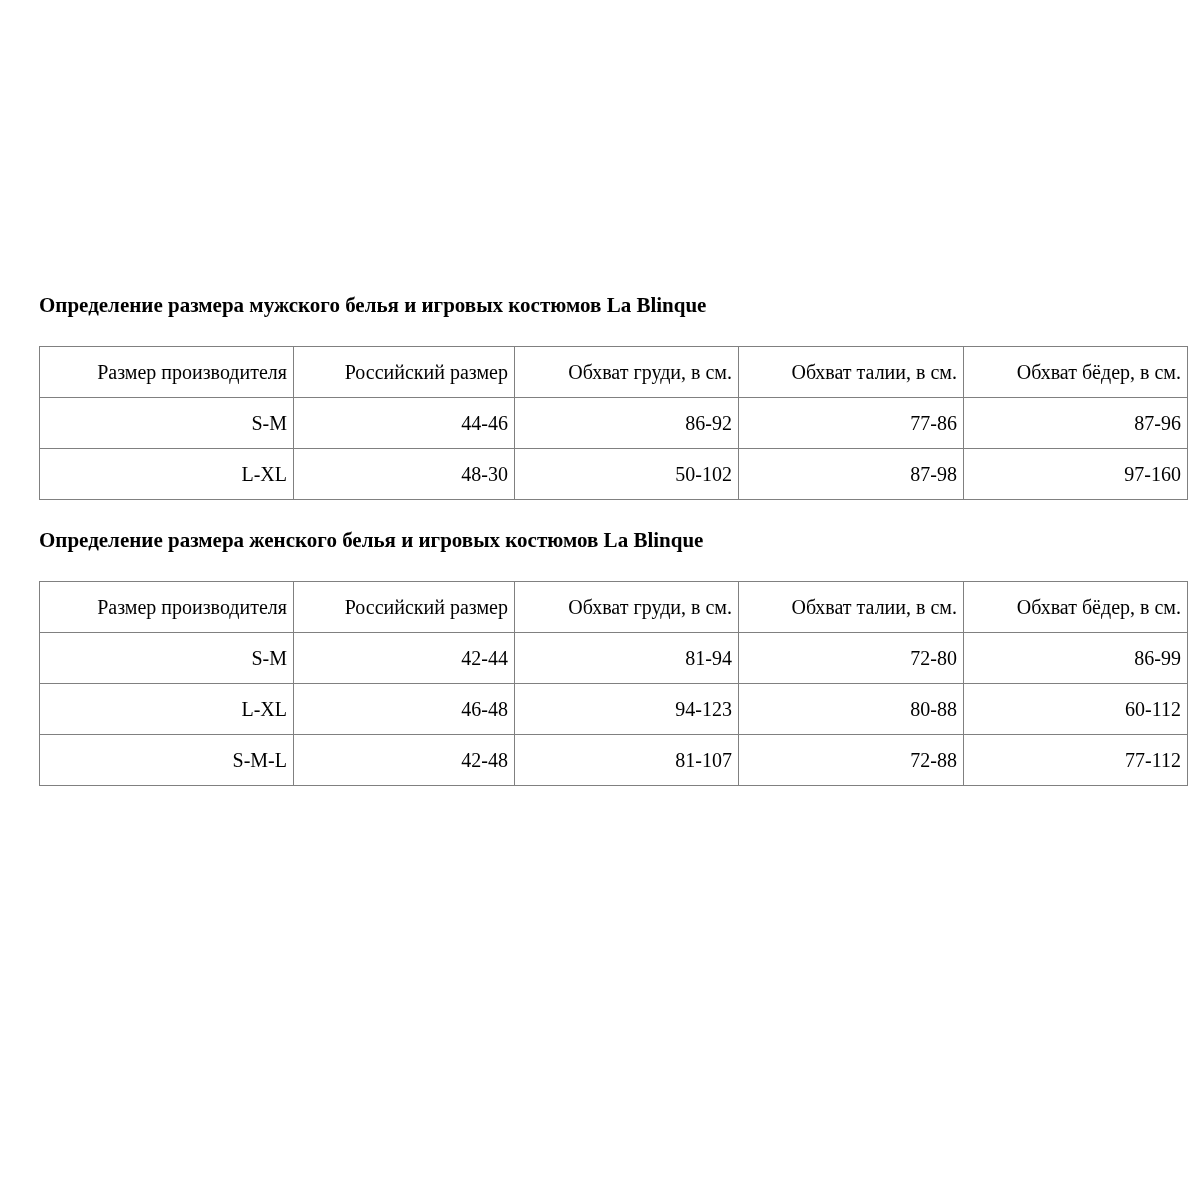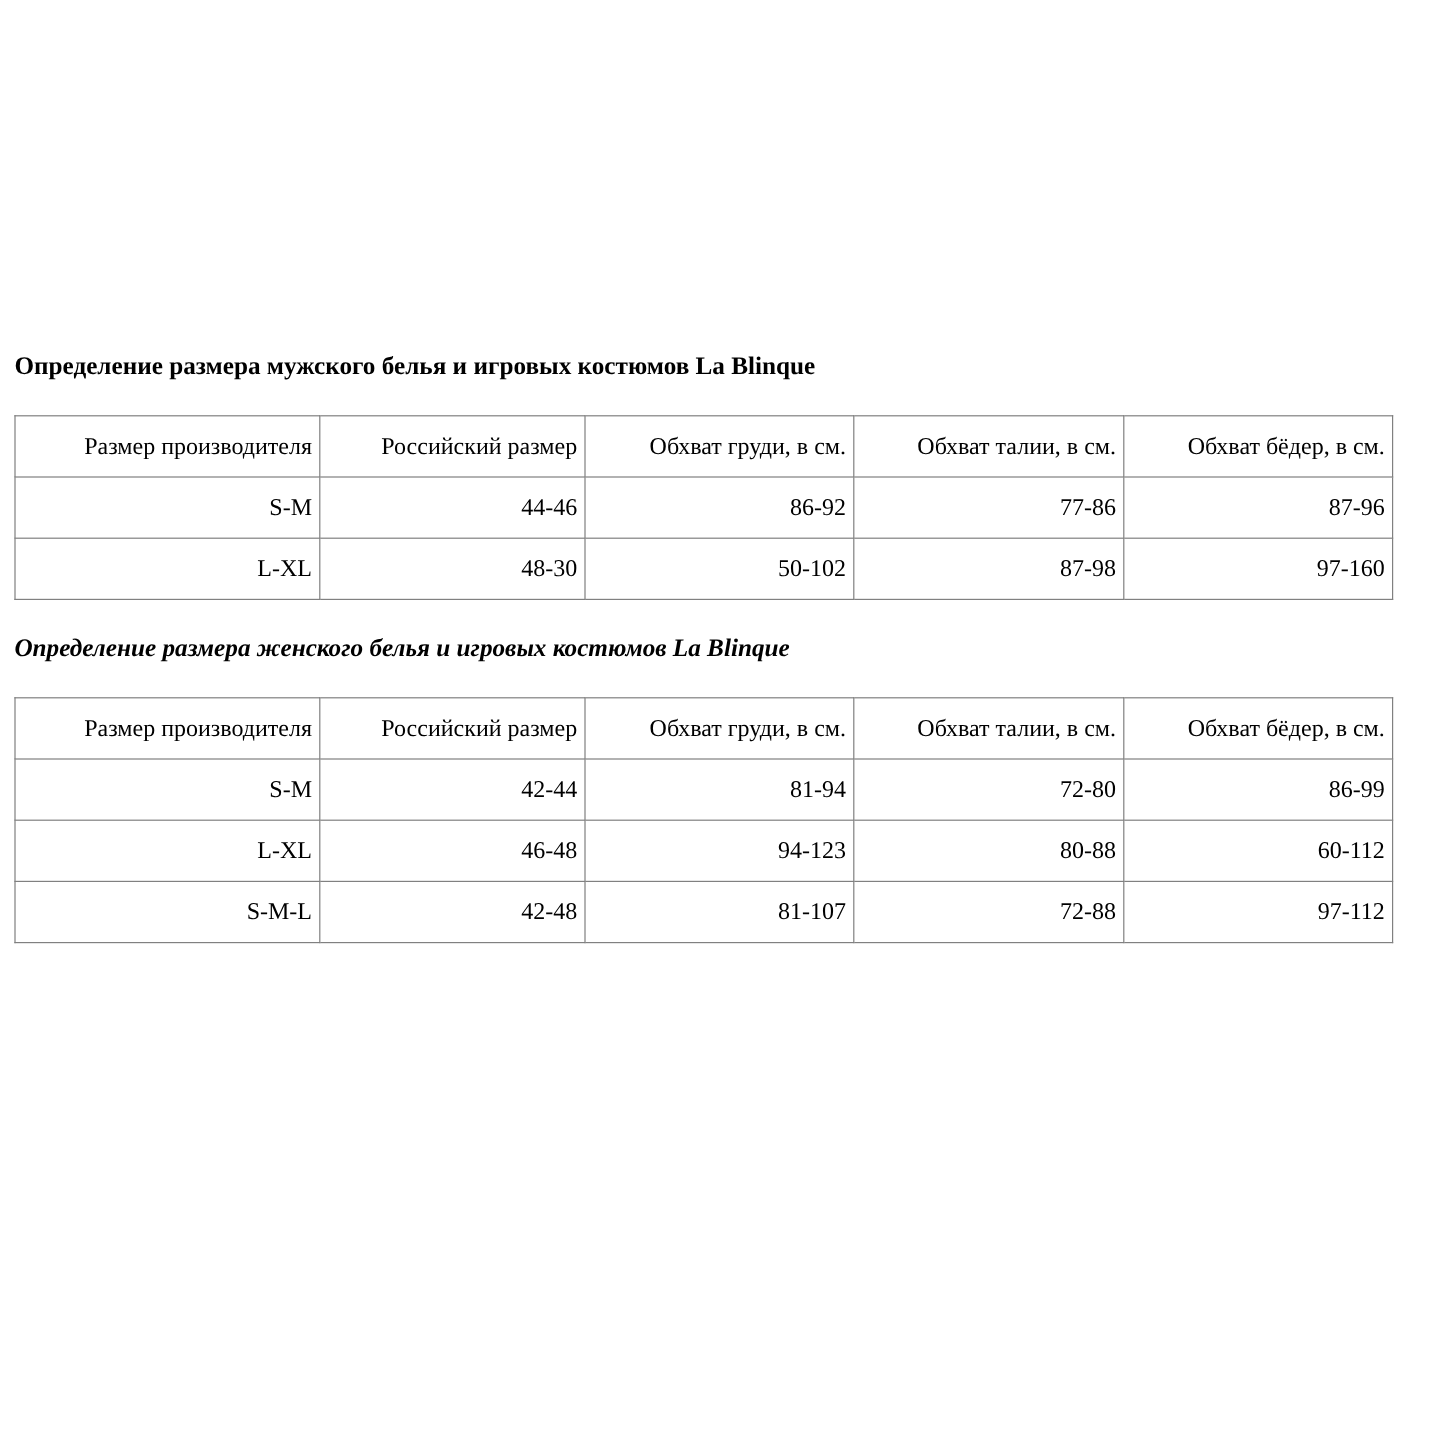--- a/index.html
+++ b/index.html
@@ -9,36 +9,35 @@
   }
   body {
     width: 1200px;
     height: 1200px;
     position: relative;
     font-family: "Liberation Serif", "DejaVu Serif", serif;
     color: #000000;
   }
   .content {
     position: absolute;
-    left: 12px;
+    left: 39px;
     top: 293px;
     width: 1149px;
   }
   .doc-title {
     margin: 0;
     padding: 0;
     font-size: 21px;
     line-height: 1.2;
     font-weight: bold;
     color: #000000;
     white-space: nowrap;
   }
   .doc-title.second {
     margin-top: 28px;
-    font-style: italic;
   }
   table.size-table {
     border-collapse: collapse;
     table-layout: fixed;
     width: 1149px;
     margin-top: 28px;
   }
   table.size-table th,
   table.size-table td {
     border: 1px solid #808080;
@@ -128,19 +127,19 @@
           <td>46-48</td>
           <td>94-123</td>
           <td>80-88</td>
           <td>60-112</td>
         </tr>
         <tr>
           <td>S-M-L</td>
           <td>42-48</td>
           <td>81-107</td>
           <td>72-88</td>
-          <td>97-112</td>
+          <td>77-112</td>
         </tr>
       </tbody>
     </table>
   </section>
 
 </div>
 
 </body></html>

